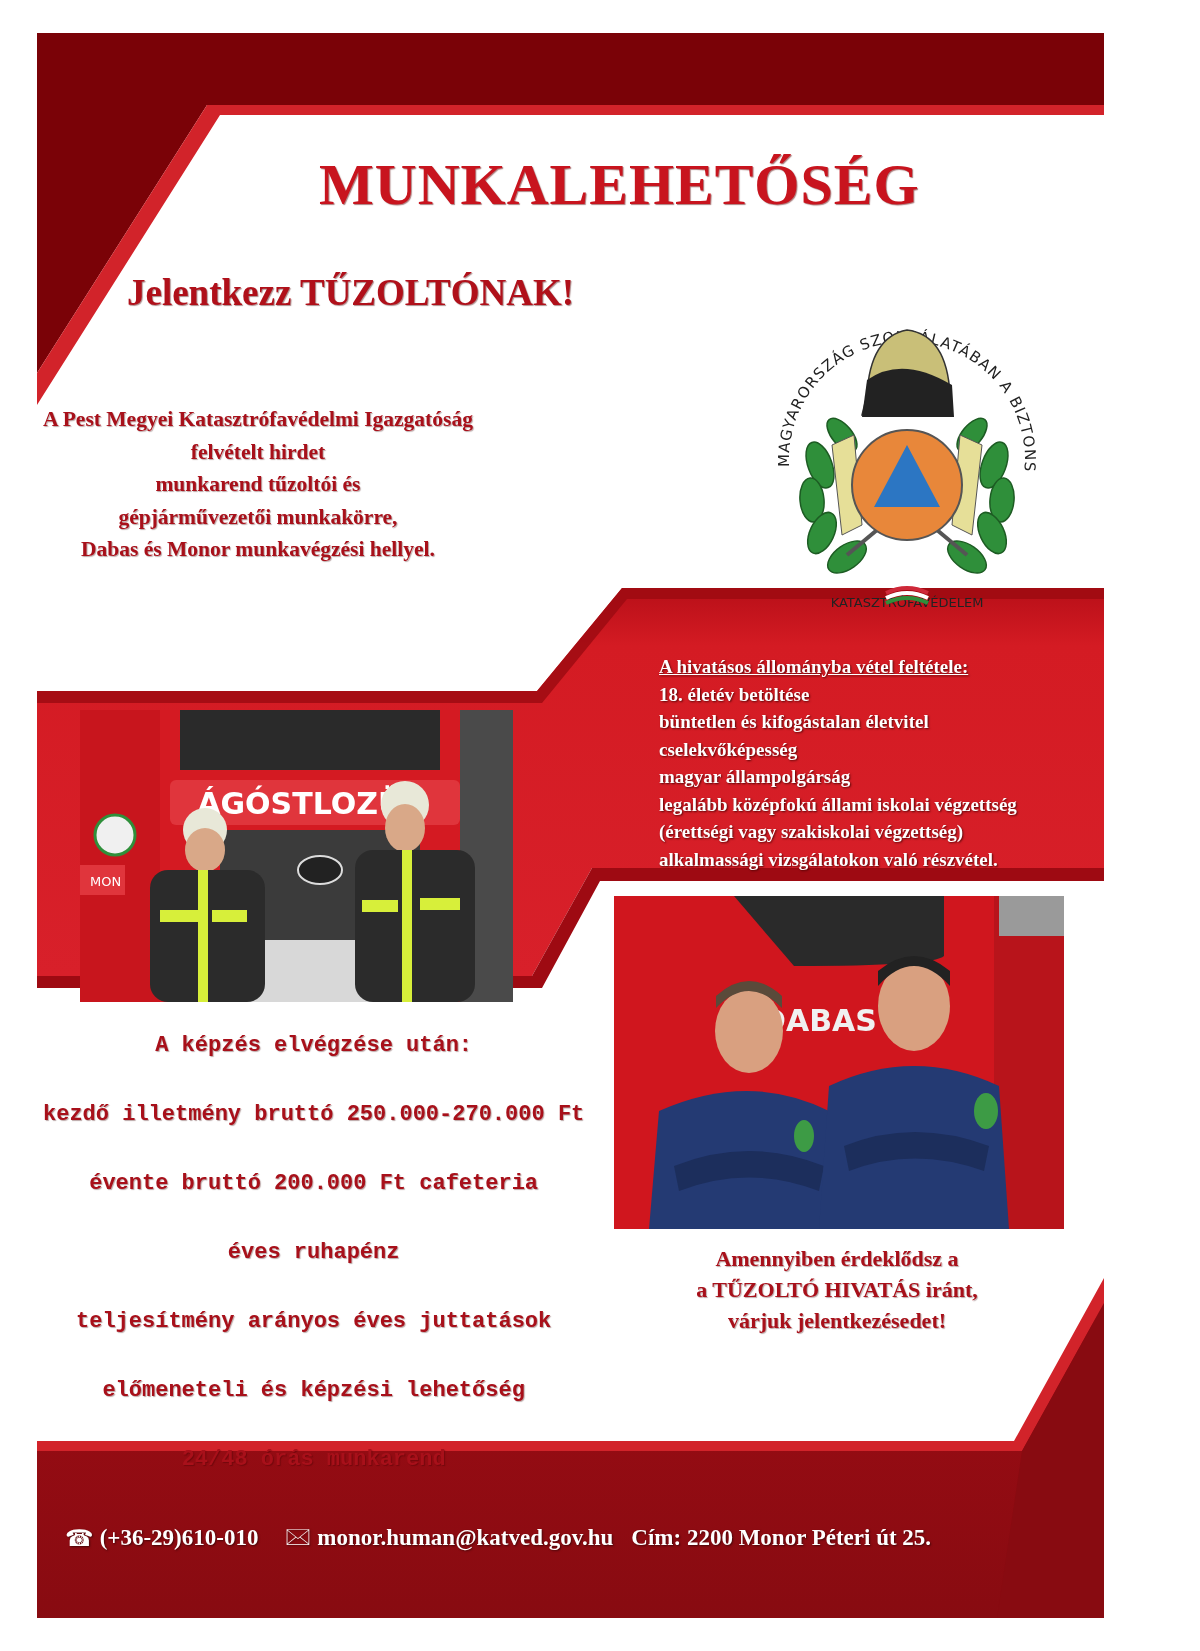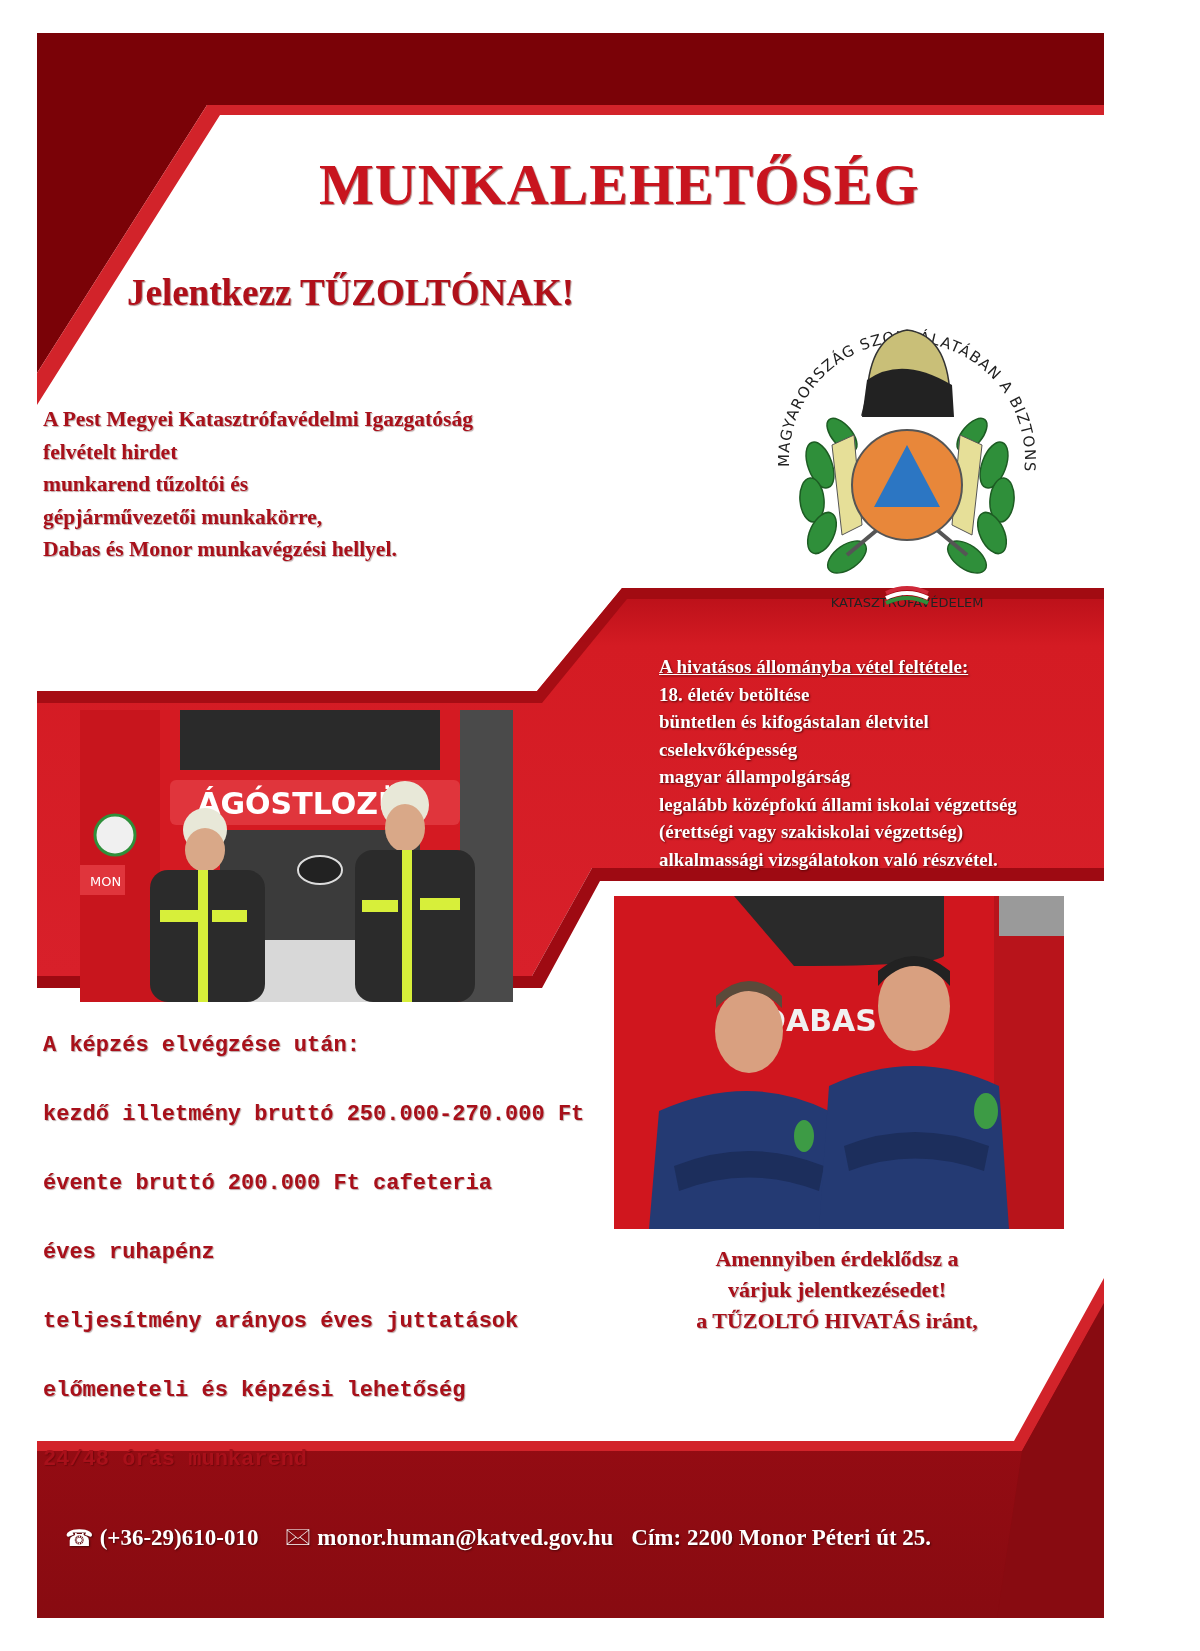--- a/index.html
+++ b/index.html
@@ -1,19 +1,19 @@
 <!DOCTYPE html>
 <html><head>
 <meta charset="utf-8">
 <style>
   html, body { margin:0; padding:0; background:#ffffff; }
   body { width:1200px; height:1651px; position:relative; overflow:hidden; font-family:"Liberation Serif","DejaVu Serif",serif; }
   .poster { position:absolute; left:37px; top:33px; width:1127px; height:1585px; background:#ffffff; overflow:hidden; }
   .shapes { position:absolute; left:0; top:0; width:1127px; height:1585px; }
-  .txt-red { color:#a8101a; font-weight:bold; text-shadow:1px 1px 1px rgba(60,0,0,0.35); }
+  .txt-red { color:#a8101a; font-weight:bold; text-shadow:1px 1px 1px rgba(60,0,0,0.35);text-align:center; }
   .title { position:absolute; left:282px; top:118px; font-size:58px; font-weight:bold; color:#c8141e; letter-spacing:1px; text-shadow:1px 1px 1px rgba(90,0,0,0.5); white-space:nowrap; }
   .subtitle { position:absolute; left:90px; top:238px; font-size:37px; font-weight:bold; color:#b0101a; text-shadow:1px 1px 1px rgba(70,0,0,0.45); white-space:nowrap; }
   .intro { position:absolute; left:6px; top:370px; font-size:21.5px; line-height:32.5px; }
   .intro div { white-space:nowrap; }
   .logo { position:absolute; left:725px; top:252px; width:290px; height:330px; }
   .req-box { position:absolute; left:586px; top:620px; font-size:19px; line-height:27.5px; color:#ffffff; font-weight:bold; text-shadow:1px 1px 2px rgba(60,0,0,0.8);margin-left:36px; }
   .req-box .req-title { text-decoration:underline; }
   .req-box div { white-space:nowrap; }
   .photo1 { position:absolute; left:43px; top:677px; width:433px; height:292px; overflow:hidden; }
   .photo2 { position:absolute; left:577px; top:863px; width:450px; height:333px; overflow:hidden; }
@@ -183,22 +183,22 @@
     <div>kezdő illetmény bruttó 250.000-270.000 Ft</div>
     <div>évente bruttó 200.000 Ft cafeteria</div>
     <div>éves ruhapénz</div>
     <div>teljesítmény arányos éves juttatások</div>
     <div>előmeneteli és képzési lehetőség</div>
     <div>24/48 órás munkarend</div>
   </div>
 
   <div class="cta txt-red">
     <div>Amennyiben érdeklődsz a</div>
+    <div>a TŰZOLTÓ HIVATÁS iránt,</div>
     <div>várjuk jelentkezésedet!</div>
-    <div>a TŰZOLTÓ HIVATÁS iránt,</div>
   </div>
 
   <div class="footer">
     <span class="item" style="margin-left:28px">
       <span class="icon">☎</span>
       <span>(+36-29)610-010</span>
     </span>
     <span class="item" style="margin-left:26px">
       <span class="icon">🖂</span>
       <span>monor.human@katved.gov.hu</span>

